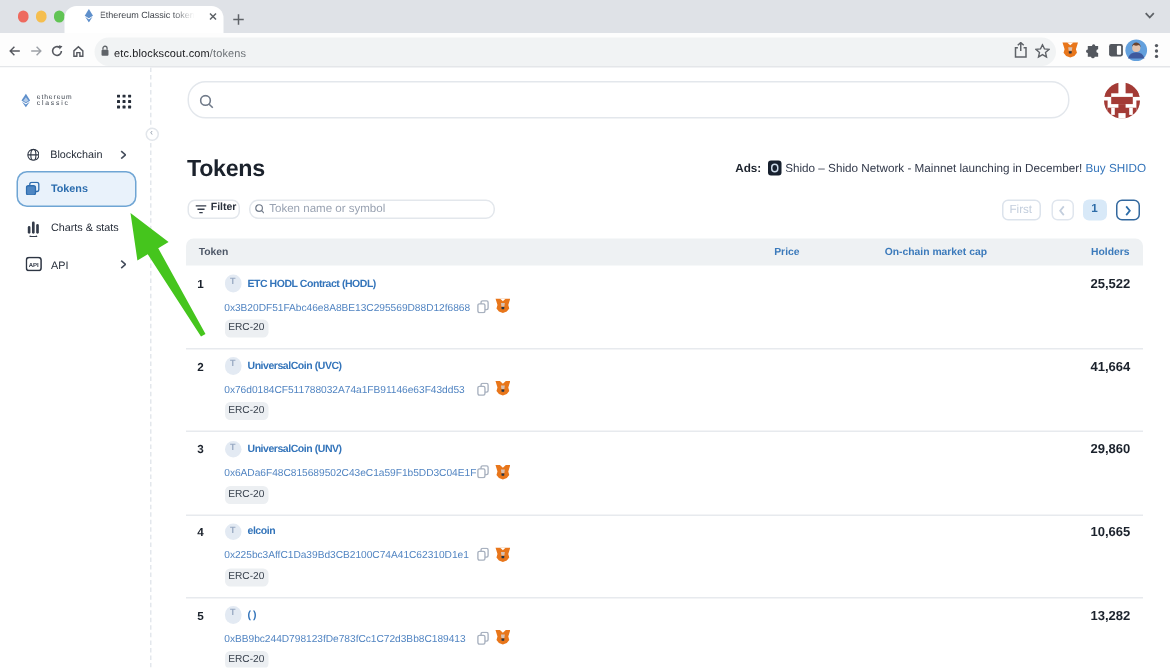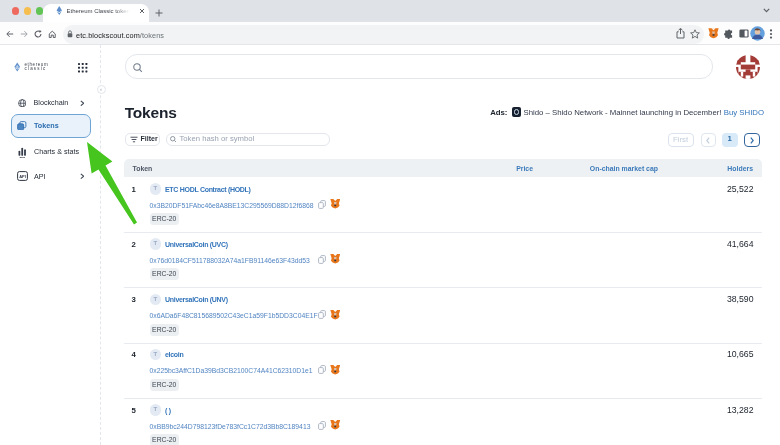--- a/index.html
+++ b/index.html
@@ -29,21 +29,21 @@
 .pagebtn { top:133px; height:13.8px; border-radius:4px; font-size:7.8px; line-height:12.2px; text-align:center; }
 #thead { left:124px; top:159px; width:637.5px; height:17.6px; background:#EEF1F3; border-radius:5px 5px 0 0; }
 .th { font-size:6.9px; font-weight:700; top:164.5px; line-height:8px; }
 .th-blue { color:#3B7ABB; }
 .row-divider { left:124px; width:637.5px; height:0; border-top:1px solid #E7EAEE; }
 .idx { font-size:7.8px; font-weight:600; color:#1B222C; line-height:9px; }
 .tname { font-size:7px; font-weight:700; color:#3374BA; line-height:9px; letter-spacing:-0.3px; }
 .ticon { width:11.5px; height:11.5px; border-radius:50%; background:#E3EAF3; color:#9AABC4; font-size:6px; font-weight:700; text-align:center; line-height:11.5px; }
 .hash { font-size:6.8px; color:#5285C2; line-height:9px; letter-spacing:-0.02px; }
 .tag { background:#ECEFF2; border-radius:3.5px; font-size:6.8px; color:#3A434F; line-height:12px; height:12px; padding:0 2.6px; font-weight:500;}
-.holders { font-size:8.7px; font-weight:400; color:#1B222C; line-height:9px; }
+.holders { font-size:8.7px; font-weight:700; color:#1B222C; line-height:9px; }
 </style>
 </head>
 <body>
 <div id="page">
 
 <div class="abs" id="tabbar"></div>
 <div class="abs light" style="left:12.3px;background:#EE6A5F;"></div>
 <div class="abs light" style="left:24.3px;background:#F5BE4F;"></div>
 <div class="abs light" style="left:36.3px;background:#61C454;"></div>
 <div class="abs" id="tab"></div>
@@ -225,21 +225,21 @@
       <g stroke="#333B49" stroke-width="1" fill="#333B49">
         <path d="M0.5 1.4 H8.5 M1.8 4 H7.2 M3.2 6.6 H5.8"></path>
       </g>
     </svg>
 <div class="abs" style="left:140.5px;top:135.3px;font-size:7px;font-weight:700;color:#2A313D;line-height:8.5px;">Filter</div>
 <div class="abs" id="tokeninput"></div>
 <svg class="abs" style="left:169.5px;top:136.3px" width="6.5" height="6.5" viewBox="0 0 10 10">
       <circle cx="4.2" cy="4.2" r="3.4" fill="none" stroke="#707A89" stroke-width="1.2"></circle>
       <path d="M6.8 6.8 L9.3 9.3" stroke="#707A89" stroke-width="1.2"></path>
     </svg>
-<div class="abs" style="left:179.5px;top:135.4px;font-size:7.7px;color:#9AA3B2;line-height:8.5px;">Token hash or symbol</div>
+<div class="abs" style="left:179.5px;top:135.4px;font-size:7.7px;color:#9AA3B2;line-height:8.5px;">Token name or symbol</div>
 
 <div class="abs pagebtn" style="left:667.5px;width:26px;border:1px solid #DCE3EC;color:#C3CEDD;font-weight:500;">First</div>
 <div class="abs pagebtn" style="left:700.5px;width:15px;border:1px solid #E0E6EE;"><svg width="4" height="7" viewBox="0 0 4 7" style="margin-top:3.2px">
         <path d="M3.2 0.6 L0.8 3.5 L3.2 6.4" fill="none" stroke="#C3CEDD" stroke-width="1.2"></path>
       </svg></div>
 <div class="abs pagebtn" style="left:722px;width:15.5px;background:#D8E9F8;color:#2E6DA8;font-weight:600;">1</div>
 <div class="abs pagebtn" style="left:744px;width:15.5px;border:1px solid #33689E;"><svg width="4" height="7" viewBox="0 0 4 7" style="margin-top:3.2px">
         <path d="M0.8 0.6 L3.2 3.5 L0.8 6.4" fill="none" stroke="#2E6DA8" stroke-width="1.2"></path>
       </svg></div>
 
@@ -299,21 +299,21 @@
         <rect x="0.6" y="2.6" width="4.7" height="5.8" rx="1" fill="#fff"></rect>
       </g>
     </svg>
 <svg class="abs" style="left:329.5px;top:309.6px" width="10.5" height="10" viewBox="0 0 32 30">
       <polygon points="1,0 31,0 27,13 29,20 24,26 16,29 8,26 3,20 5,13" fill="#E8761B"></polygon>
       <polygon points="10,0 16,5.5 22,0" fill="#fff"></polygon>
       <polygon points="12,9 20,9 19,16 13,16" fill="#D7C1B3"></polygon>
       <polygon points="13,17 19,17 18.5,21.5 13.5,21.5" fill="#233447"></polygon>
     </svg>
 <div class="abs tag" style="left:149.5px;top:323.6px;">ERC-20</div>
-<div class="abs holders" style="left:657px;top:295.1px;width:96.5px;text-align:right;">38,590</div>
+<div class="abs holders" style="left:657px;top:295.1px;width:96.5px;text-align:right;">29,860</div>
 <div class="abs row-divider" style="top:342.5px;"></div>
 
 <div class="abs idx" style="left:131.5px;top:350.4px;">4</div>
 <div class="abs ticon" style="left:149.5px;top:348.9px;">T</div>
 <div class="abs tname" style="left:165px;top:350.4px;">elcoin</div>
 <div class="abs hash" style="left:149.5px;top:366.4px;">0x225bc3AffC1Da39Bd3CB2100C74A41C62310D1e1</div>
 <svg class="abs copyic" style="left:318px;top:365.4px" width="8" height="9" viewBox="0 0 8 9">
       <g fill="none" stroke="#A8B1BF" stroke-width="0.9">
         <rect x="2.7" y="0.6" width="4.7" height="5.8" rx="1"></rect>
         <rect x="0.6" y="2.6" width="4.7" height="5.8" rx="1" fill="#fff"></rect>

